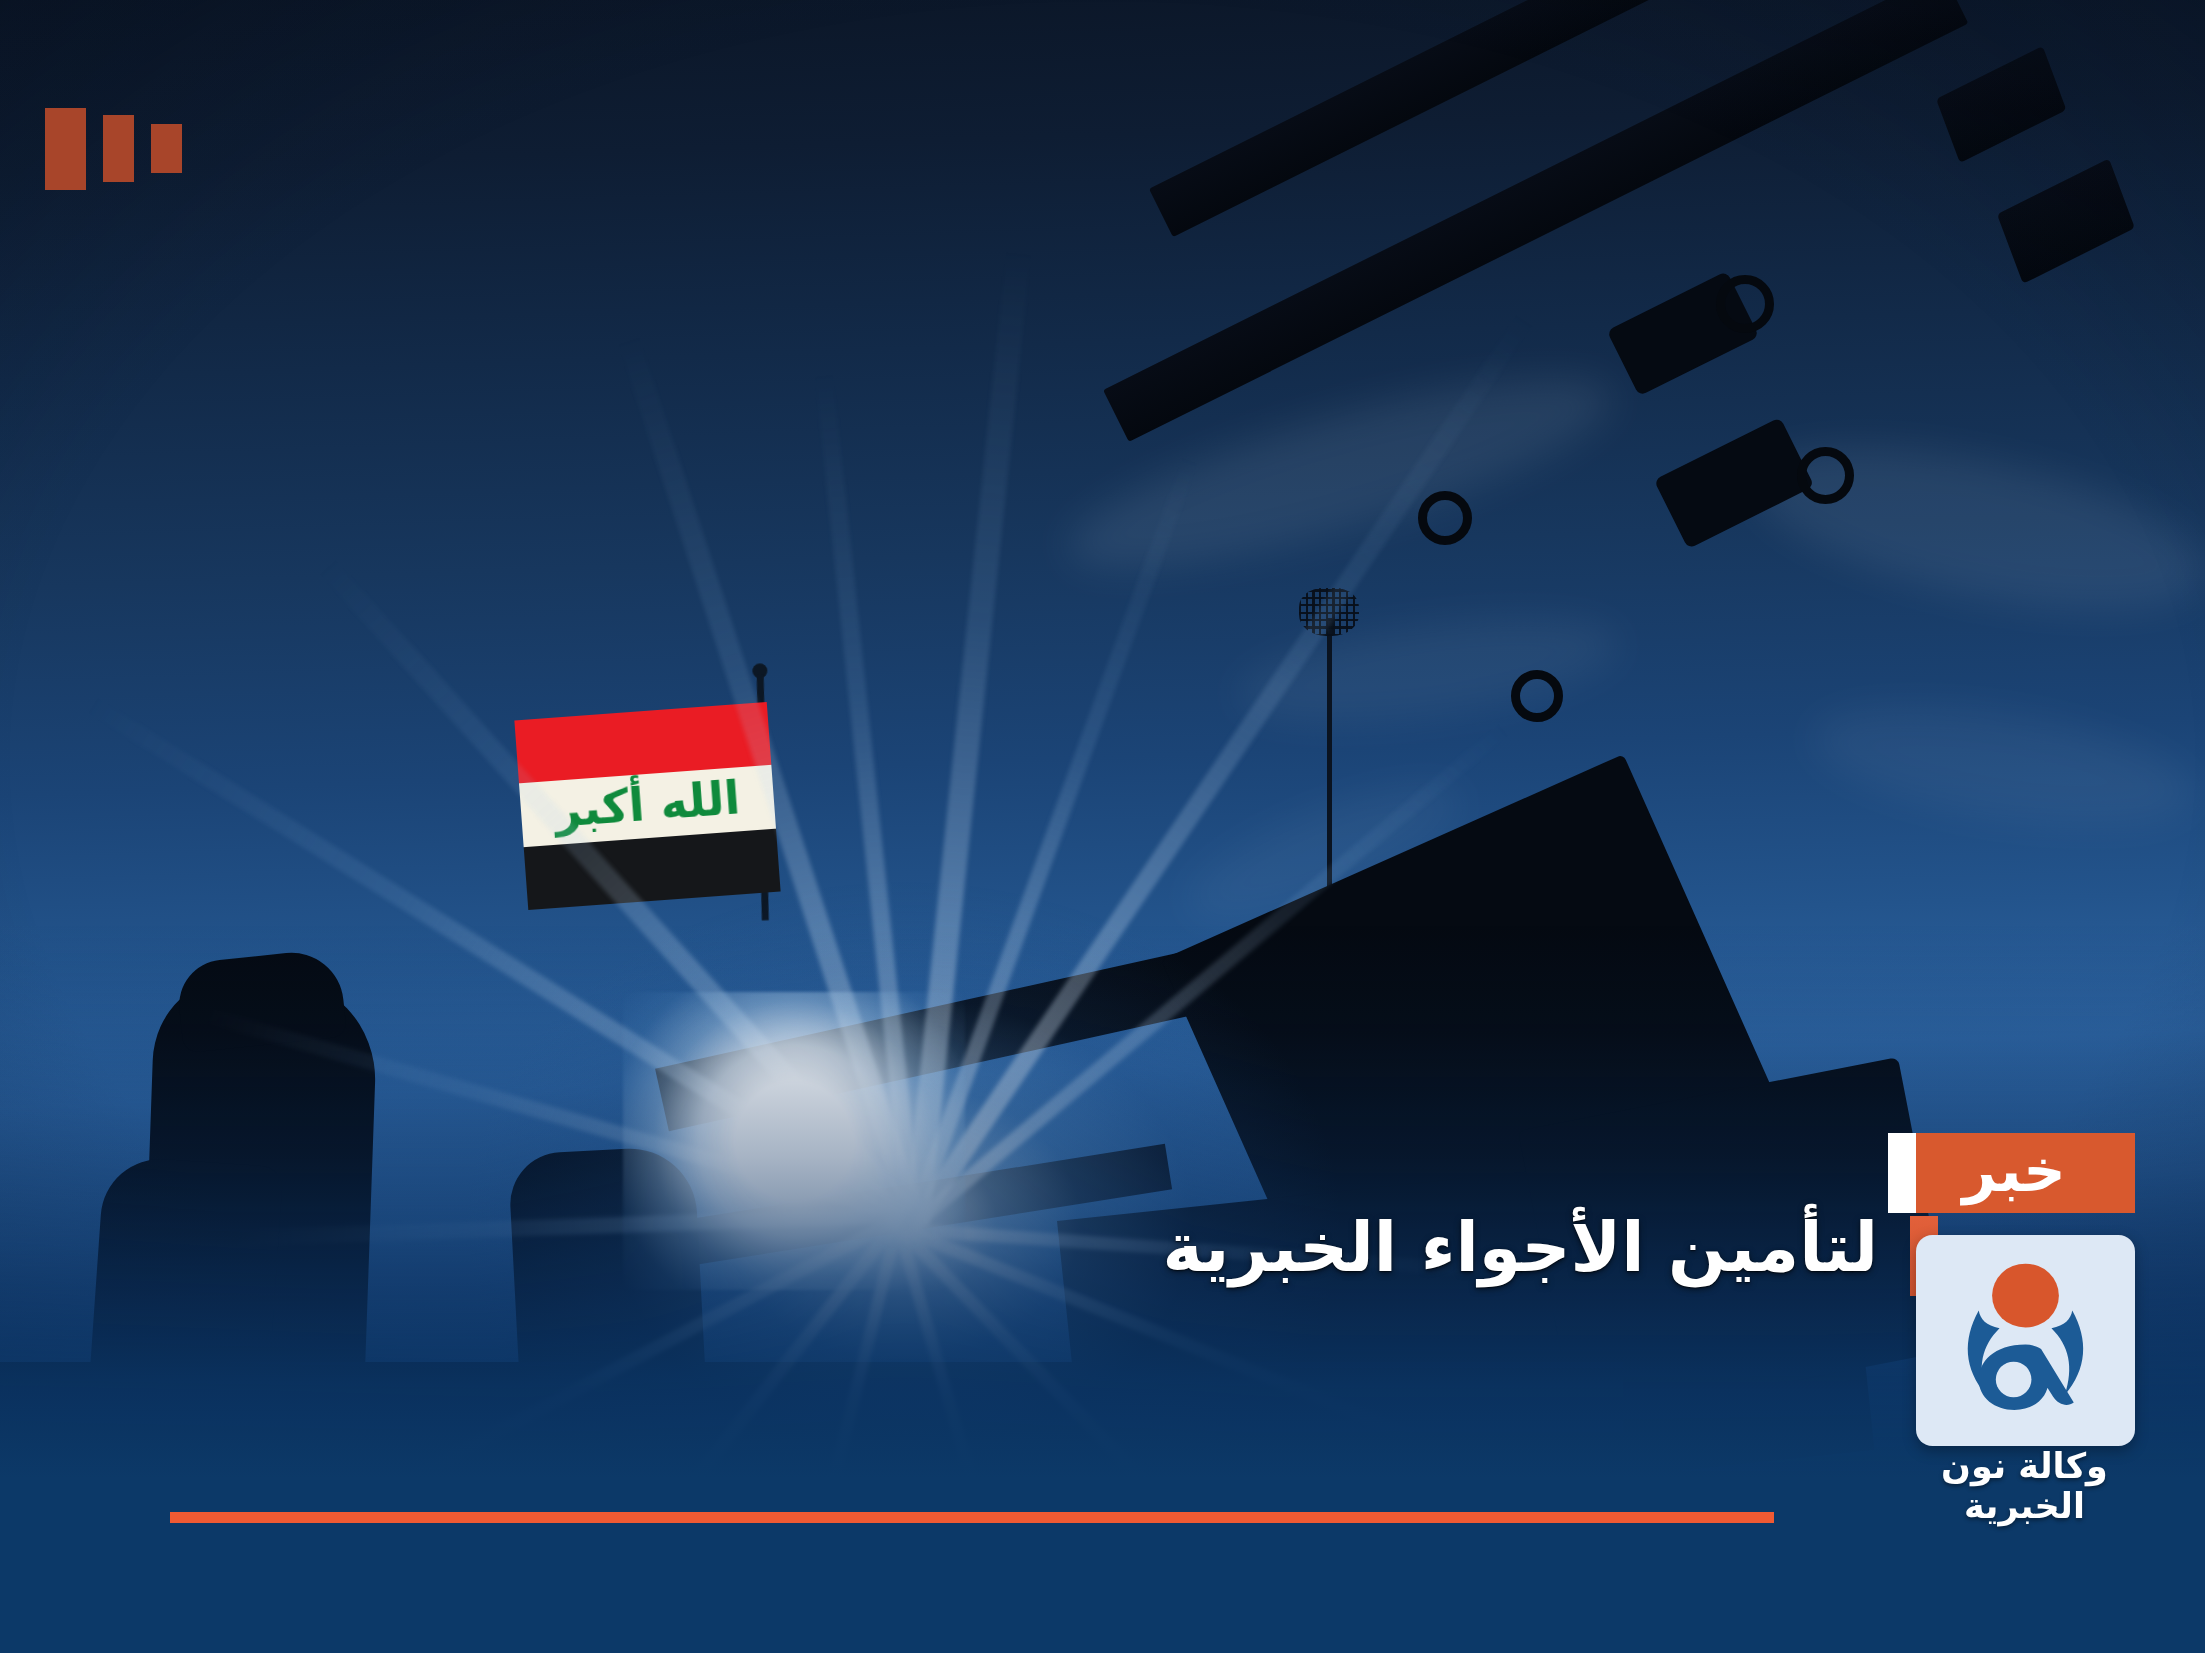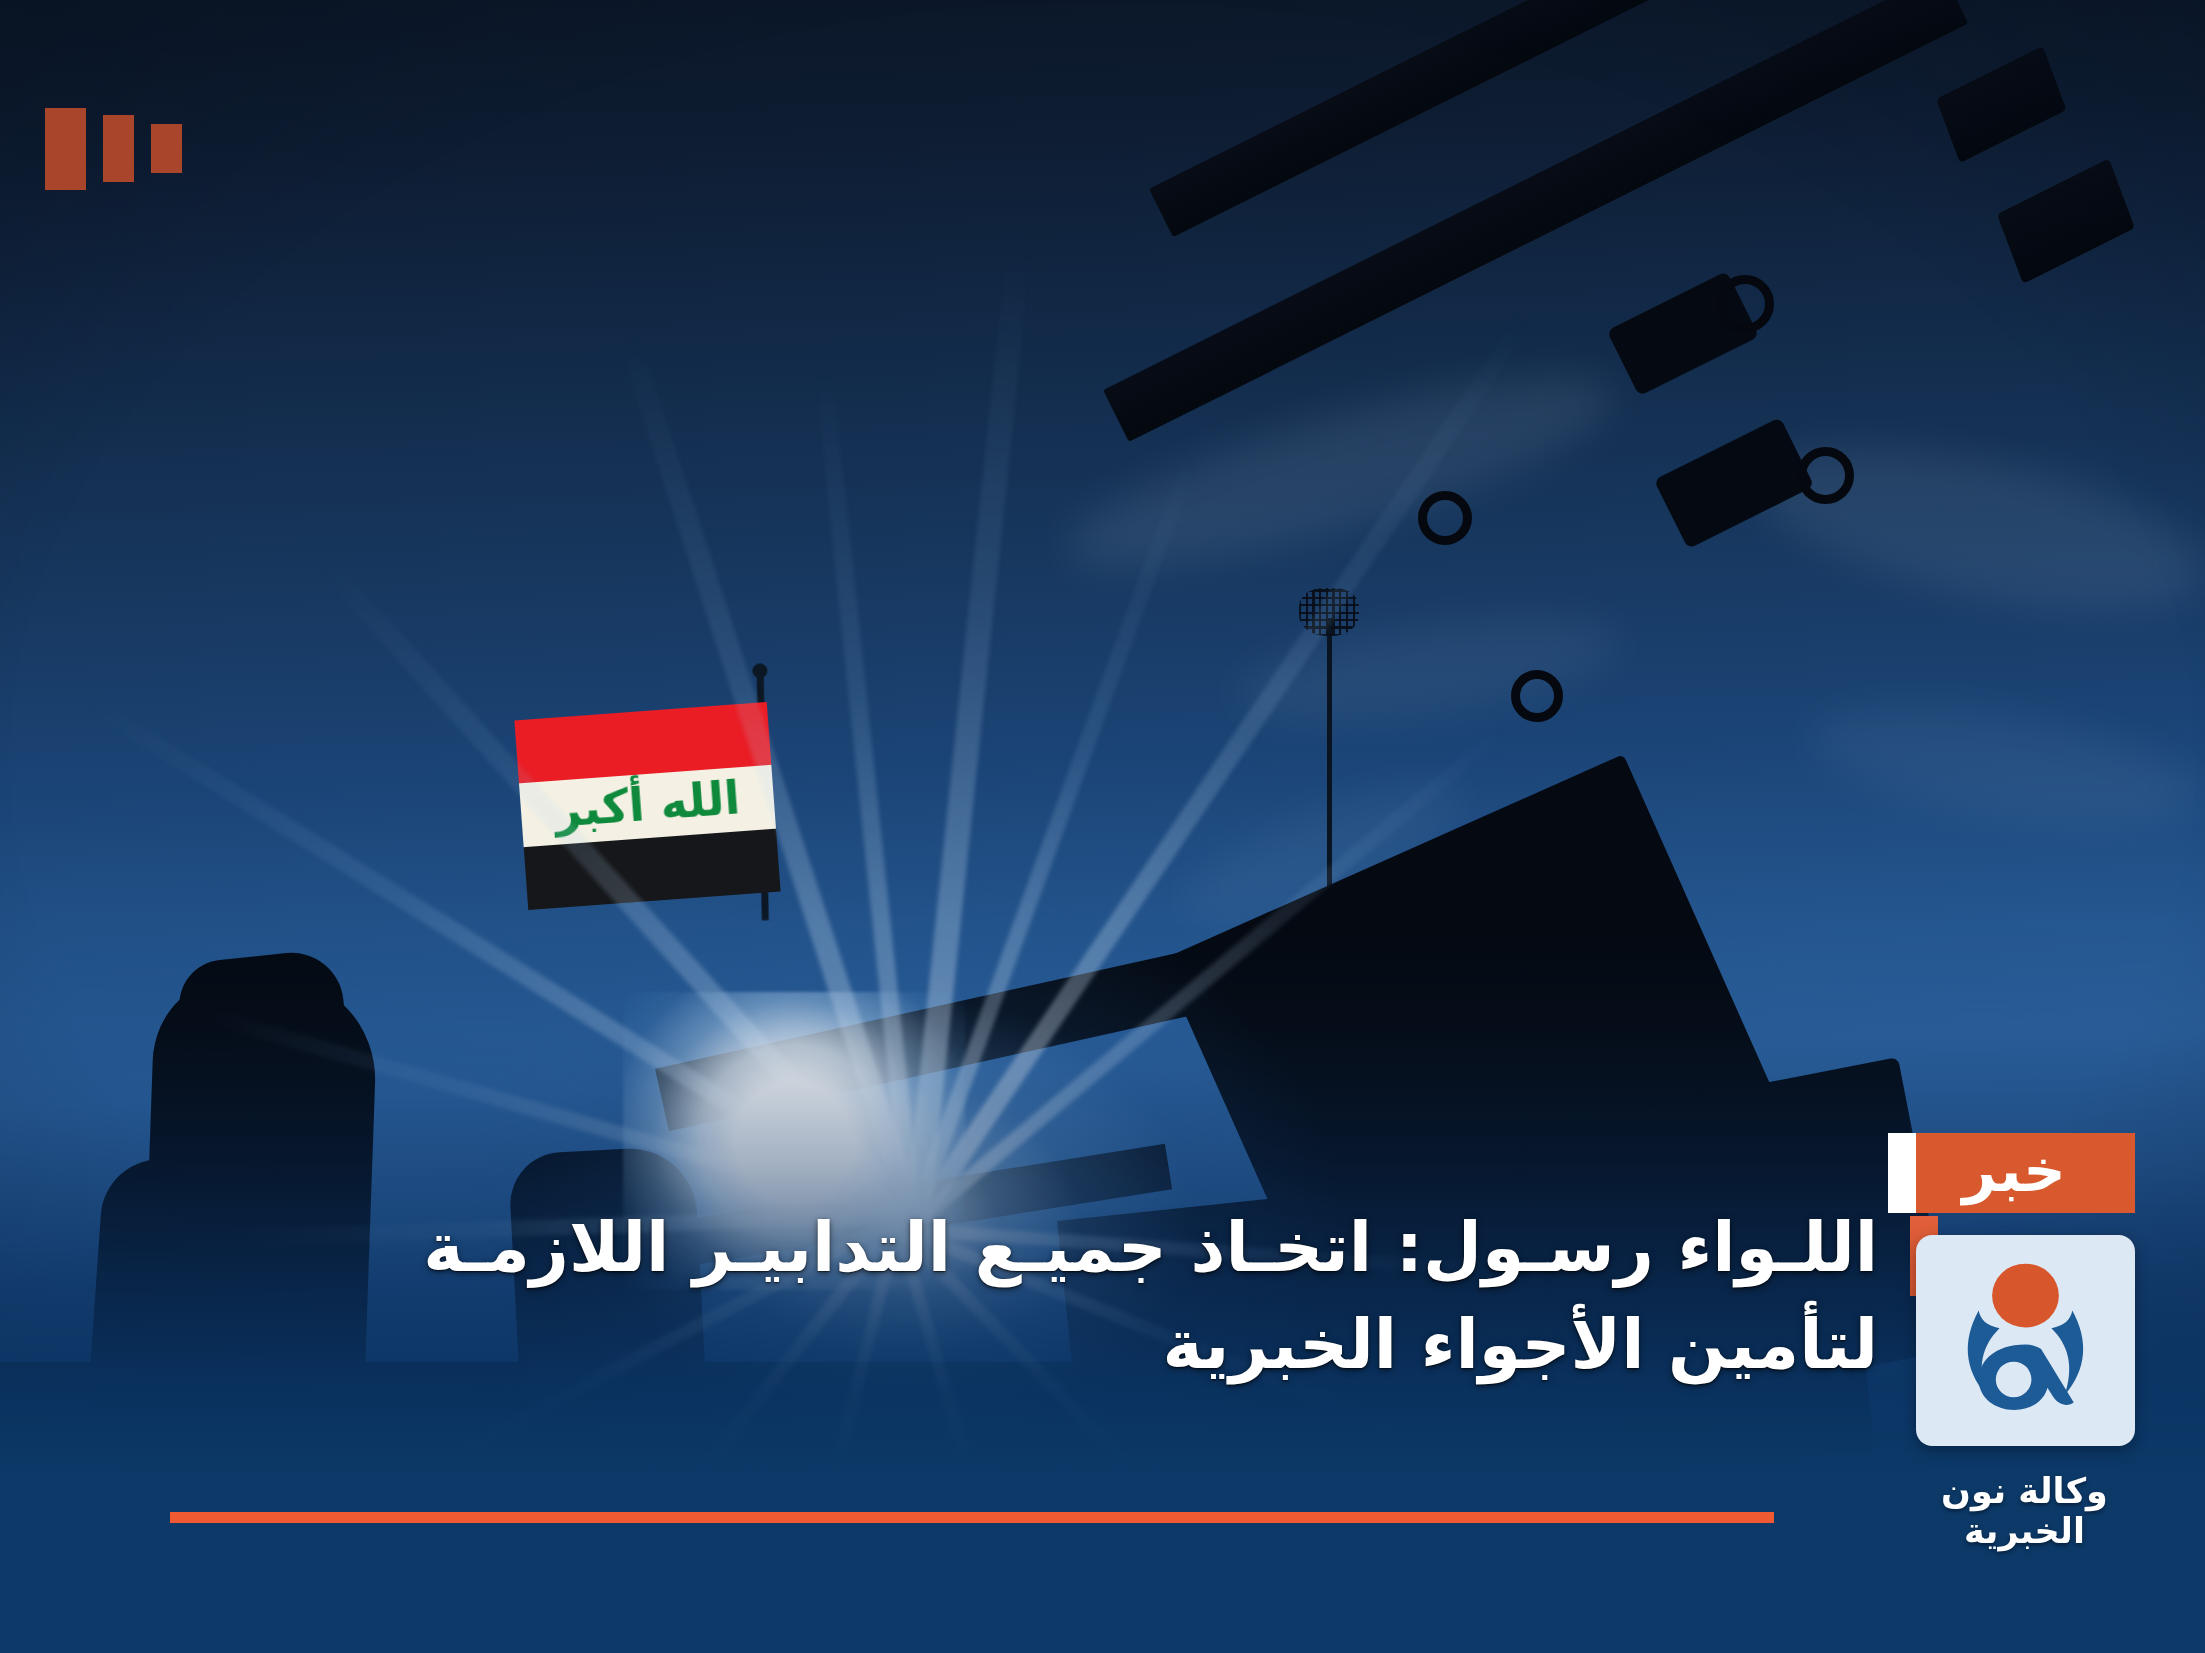--- a/index.html
+++ b/index.html
@@ -257,21 +257,20 @@
     margin-top:22px;
     margin-right:16.4px;
     width:219px; height:211px;
     background:#dde8f5;
     border-radius:16.4px;
     display:flex;align-items:center;justify-content:center;
     box-shadow:0 4.5px 13.4px rgba(0,0,0,0.30);
   }
   .logoBox svg{display:block;}
   .agencyName{
-    margin-top:25px;
     text-align:center;
     width:253px;
     color:#ffffff;
     font-size:35px;
     font-weight:bold;
     letter-spacing:0.7px;
     text-shadow:0 1.5px 4.5px rgba(0,0,0,.45);
   }
 </style>
 </head>
@@ -372,21 +371,20 @@
   </div>
 
   <div class="barsMark">
     <i></i>
     <i></i>
     <i></i>
   </div>
 
   <div class="headline">
     <div class="accentBar"></div>
-    <div class="hl-line">اللـواء رسـول: اتخـاذ جميـع التدابيـر اللازمـة</div>
     <div class="hl-line">لتأمين الأجواء الخبرية</div>
   </div>
 
   <div class="rule"></div>
 
   <div class="brand">
 
     <div class="newsBadge">
       <div class="badgeTick"></div>
       <span>خبر</span>

